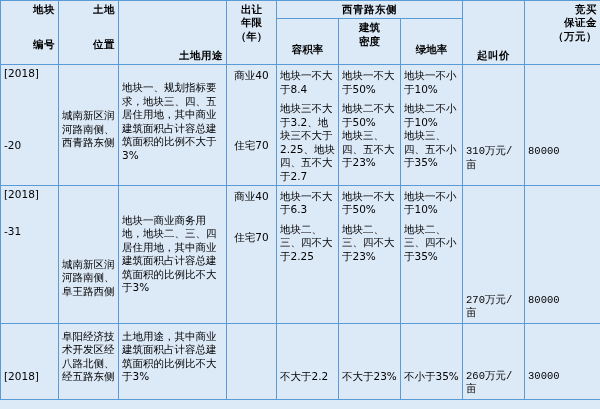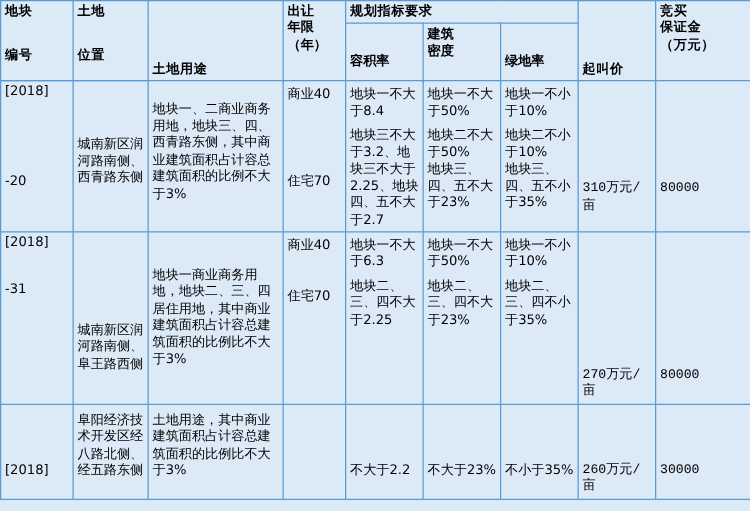--- a/index.html
+++ b/index.html
@@ -30,27 +30,28 @@
     color: #000000;
     background: #dce9f7;
     word-break: break-all;
     overflow: hidden;
   }
   .hdr {
     font-weight: bold;
     font-size: 12.5px;
     line-height: 1.3;
     letter-spacing: 0.5px;
+    text-align: right;
   }
   .hdr-sm {
     font-weight: bold;
     font-size: 11.5px;
     line-height: 1.25;
   }
-  .ctr { }
+  .ctr { text-align: center; }
   .rgt { text-align: left; }
   .vmid { vertical-align: middle; }
   .vbot { vertical-align: bottom; }
   .idcell { font-size: 10.5px; line-height: 1.35; margin-left: 40px; }
   .moneycell { font-size: 10.5px; font-family: Liberation Mono, monospace; }
   
 </style>
 </head>
 <body>
 
@@ -84,21 +85,21 @@
       <td rowspan="3" class="hdr vbot">
         <div style="height:46px"></div>
         <div>土地用途</div>
       </td>
       <td rowspan="3" class="hdr-sm ctr">
         <div>出让</div>
         <div>年限</div>
         <div>（年）</div>
       </td>
       <td colspan="3" class="hdr ctr vmid">
-        <div>规划指标要求</div>
+        <div>西青路东侧</div>
       </td>
       <td rowspan="3" class="hdr vbot ctr">
         <div style="height:46px"></div>
         <div>起叫价</div>
       </td>
       <td rowspan="3" class="hdr">
         <div>竞买</div>
         <div>保证金</div>
         <div>（万元）</div>
       </td>
@@ -128,21 +129,21 @@
         <div>[2018]</div>
         <div style="height:58px"></div>
         <div class="rgt">-20</div>
       </td>
       <td>
         <div style="height:42px"></div>
         <div>城南新区润河路南侧、西青路东侧</div>
       </td>
       <td>
         <div style="height:14px"></div>
-        <div>地块一、二商业商务用地，地块三、四、西青路东侧，其中商业建筑面积占计容总建筑面积的比例不大于3%</div>
+        <div>地块一、规划指标要求，地块三、四、五居住用地，其中商业建筑面积占计容总建筑面积的比例不大于3%</div>
       </td>
       <td class="ctr">
         <div style="height:2px"></div>
         <div>商业40</div>
         <div style="height:56px"></div>
         <div>住宅70</div>
       </td>
       <td>
         <div style="height:2px"></div>
         <div>地块一不大于8.4</div>

